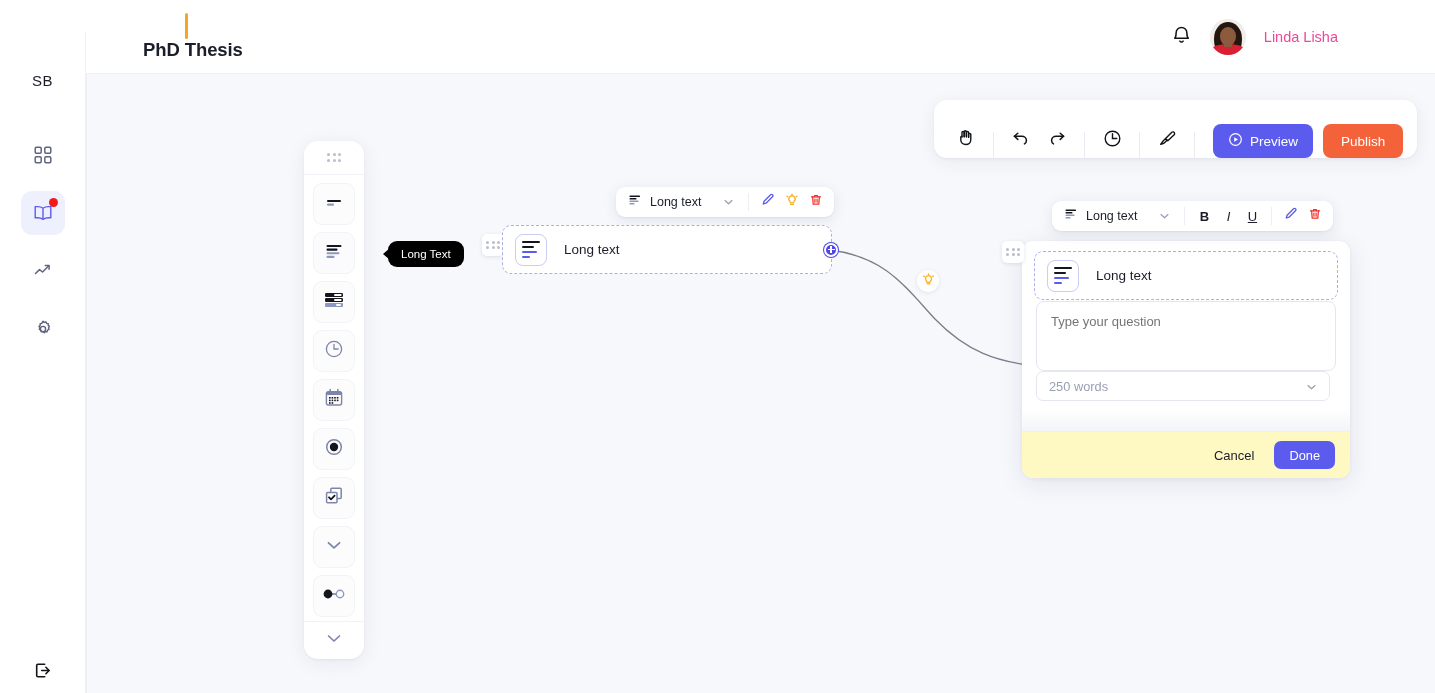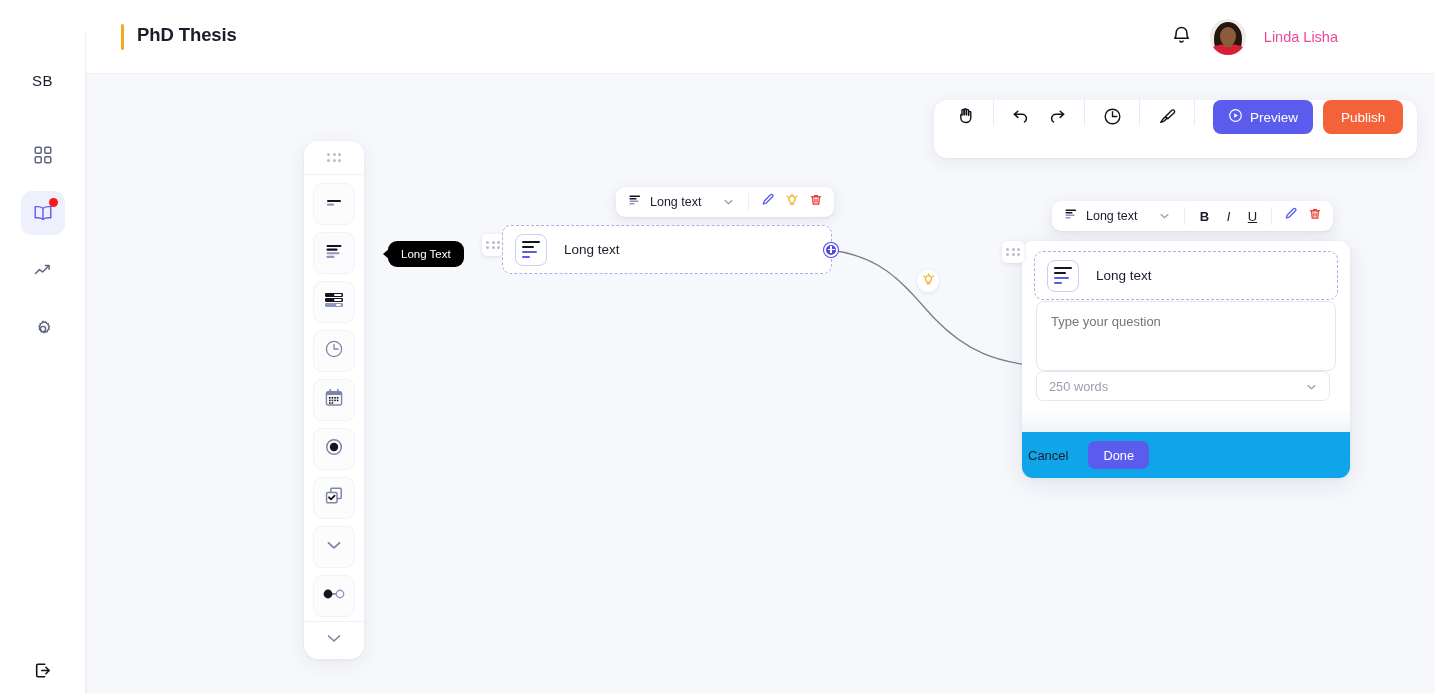--- a/index.html
+++ b/index.html
@@ -35,21 +35,21 @@
     position: absolute; top: 7px; right: 7px; width: 9px; height: 9px;
     border-radius: 50%; background: #f51a1a;
   }
   #rail .logout { position: absolute; bottom: 40px; left: 50%; transform: translateX(-50%); cursor: pointer; }
 
   
   #header {
     position: absolute; left: 86px; top: 0; right: 0; height: 73px;
     background: #ffffff; display: flex; align-items: center;
   }
-  #title-wrap { display: flex; margin-left: 35px; }
+  #title-wrap { display: flex; align-items: center; margin-left: 44px; flex-direction: column; }
   #title-bar { width: 3px; height: 26px; background: #f5a623; border-radius: 2px; }
   #page-title { margin-left: 13px; font-size: 18.5px; font-weight: 700; color: #1b1d2a; letter-spacing: -.1px;}
   #header-right { margin-left: auto; margin-right: 97px; display: flex; align-items: center; gap: 18px; }
   #avatar {
     width: 36px; height: 36px; border-radius: 50%; overflow: hidden;
     background: #f1ece9; position: relative; flex: none;
   }
   
   #avatar .hair { position:absolute; left:5px; top:3px; width:26px; height:27px; border-radius:50% 50% 42% 42%; background:#23160f; }
   #avatar .face { position:absolute; left:10px; top:8px; width:16px; height:19px; border-radius:48% 48% 50% 50%; background:#8c5a3c; }
@@ -65,21 +65,21 @@
     position: absolute; left: 86px; top: 73px; right: 0; bottom: 0;
     background: #f7f8fc; border-top: 1px solid #eef0f5; border-left: 1px solid #eef0f5;
     overflow: hidden;
   }
 
   
   #top-toolbar {
     position: absolute; left: 847px; top: 26px; height: 58px;
     background: #ffffff; border-radius: 13px;
     box-shadow: 0 4px 18px rgba(30,38,70,.07), 0 1px 3px rgba(30,38,70,.05);
-    display: flex; align-items: flex-start; padding: 0 14px; gap: 0;
+    display: flex; align-items: flex-end; padding: 0 14px; gap: 0;
   }
   #top-toolbar .tb-ico {
     width: 36px; height: 36px; display: flex; align-items: center; justify-content: center;
     cursor: pointer; color: #111317;
   }
   #top-toolbar .sep { width: 1px; height: 26px; background: #e9ebf2; margin: 0 9px; }
   .pill {
     display: flex; align-items: center; gap: 7px; height: 34px;
     border-radius: 8px; padding: 0 15px; font-size: 13.5px; cursor: pointer;
     border: none; color: #fff; white-space: nowrap;
@@ -196,22 +196,22 @@
   #ta-desc { height: 62px; margin-top: 13px; }
   .field-label { font-size: 12.7px; font-weight: 700; color: #1b1d2a; margin: 15px 0 9px 0; }
   .select-box {
     width: 294px; height: 30px; border: 1px solid #e5e7ef; border-radius: 7px;
     display: flex; align-items: center; padding: 0 12px; font-size: 12.8px; color: #9aa0b4;
     cursor: pointer;
   }
   .select-box .cv { margin-left: auto; color: #9aa0b4; }
   .scroll-fade { height: 22px; background: linear-gradient(to bottom, rgba(255,255,255,0) 0%, #f3f4f8 100%); }
   #panel-footer {
-    border-top: 1px solid #eef0f5; background: #0ea5e9;
-    height: 47px; display: flex; align-items: center; 
+    border-top: 1px solid #eef0f5; background: #fef9c3;
+    height: 47px; display: flex; align-items: center; justify-content: flex-end;
     padding-right: 15px; gap: 14px;
   }
   #btn-cancel { font-size: 13px; color: #1b1d2a; cursor: pointer; background: none; border: none; font-family: inherit; }
   #btn-done {
     background: #5b5bee; color: #fff; border: none; border-radius: 7px;
     height: 28px; padding: 0 15px; font-size: 12.8px; cursor: pointer; font-family: inherit;
   }
 </style>
 </head>
 <body>

